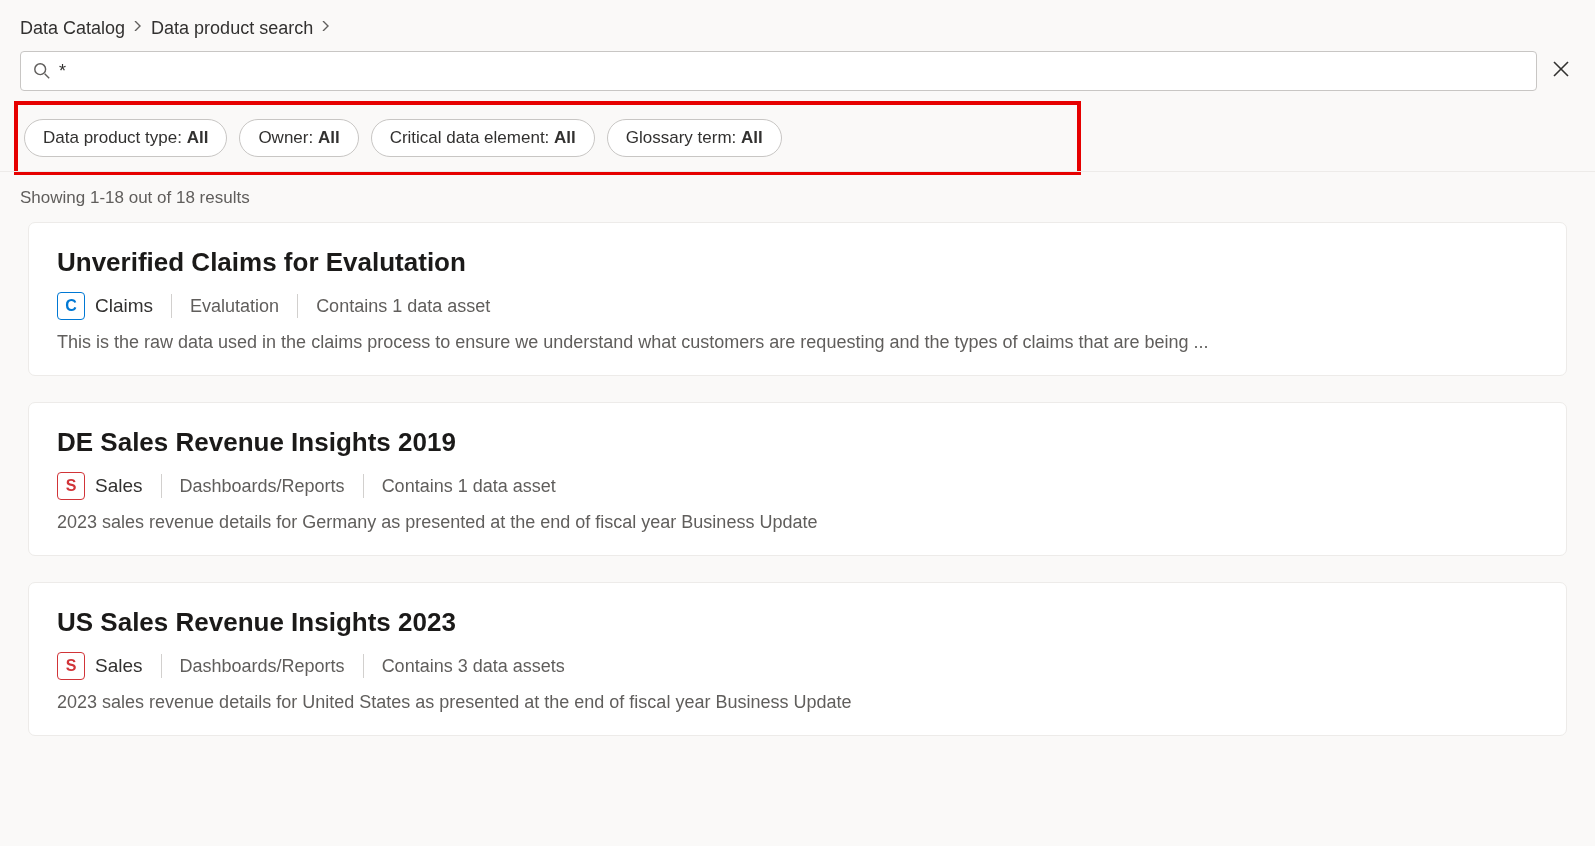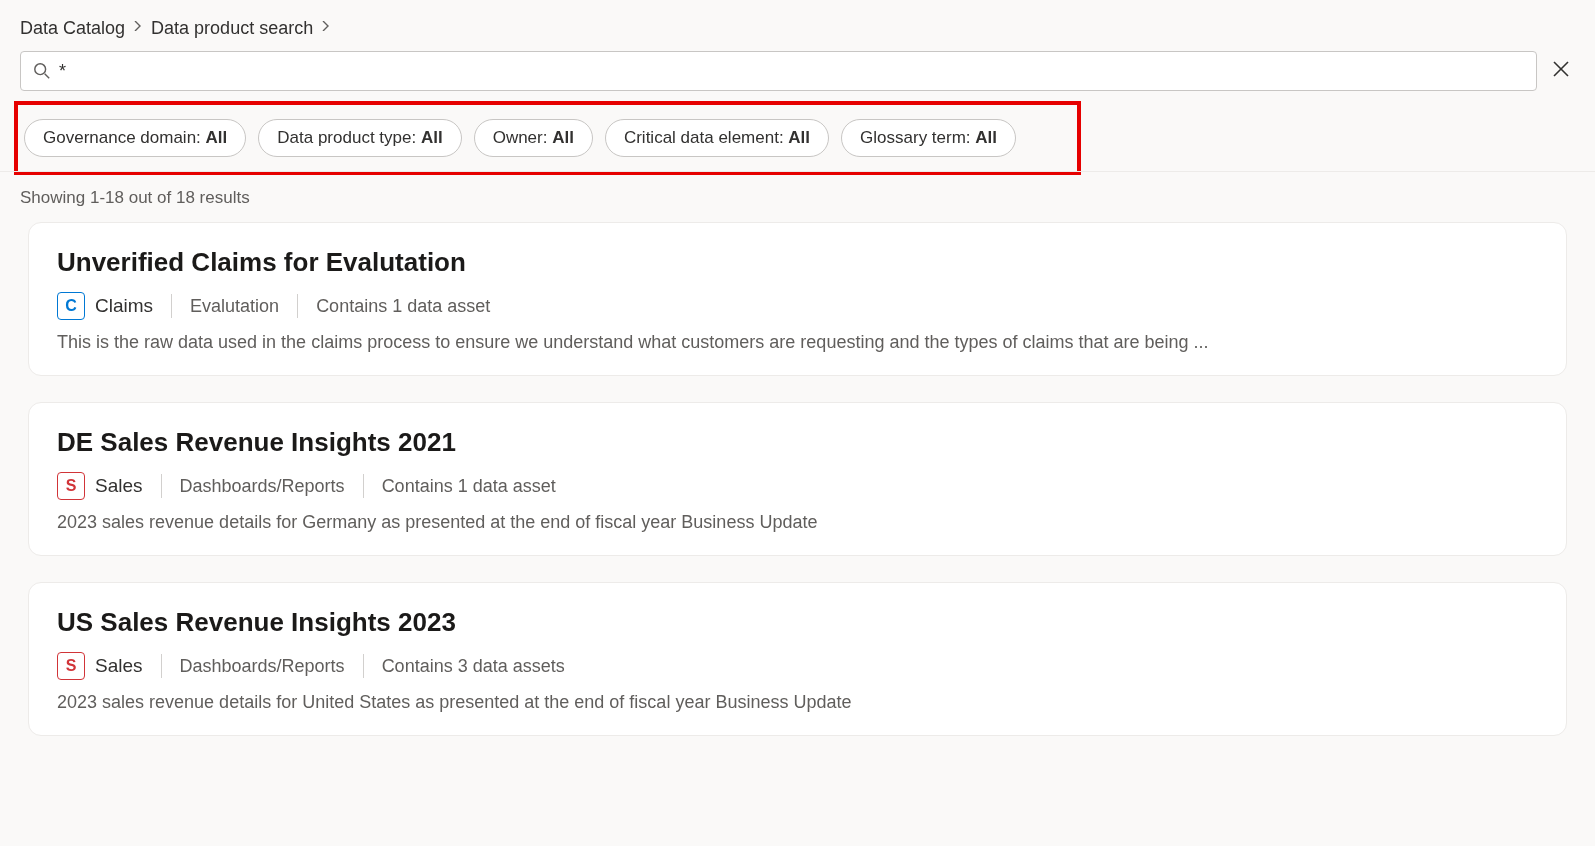--- a/index.html
+++ b/index.html
@@ -77,21 +77,21 @@
   }
   .results-count {
     padding: 16px 20px 14px 20px;
     font-size: 17px;
     color: #605e5c;
   }
   .results { padding: 0 28px 28px 28px; display: flex; flex-direction: column; gap: 26px; }
   .card {
     background: #fff;
     border: 1px solid #edebe9;
-    border-radius: 13px;
+    border-radius: 7px;
     padding: 24px 28px 22px 28px;
   }
   .card-title {
     font-size: 26px;
     font-weight: 600;
     color: #1b1a19;
     margin-bottom: 14px;
   }
   .card-meta {
     display: flex;
@@ -157,21 +157,20 @@
       <span>
         <svg width="18" height="18" viewBox="0 0 18 18">
             <line x1="2" y1="2" x2="16" y2="16" stroke="#323130" stroke-width="1.6"></line>
             <line x1="16" y1="2" x2="2" y2="16" stroke="#323130" stroke-width="1.6"></line>
           </svg>
       </span>
     </div>
   </div>
 
   <div class="filters-highlight" id="filters-bar">
-      <div class="filter-pill"><span>Governance domain: </span><span class="bold">All</span></div>
       <div class="filter-pill"><span>Data product type: </span><span class="bold">All</span></div>
       <div class="filter-pill"><span>Owner: </span><span class="bold">All</span></div>
       <div class="filter-pill"><span>Critical data element: </span><span class="bold">All</span></div>
       <div class="filter-pill"><span>Glossary term: </span><span class="bold">All</span></div>
     </div>
 
   <div class="divider"></div>
 
   <div class="results-count">Showing 1-18 out of 18 results</div>
 
@@ -184,21 +183,21 @@
             <span class="domain-name">Claims</span>
           </div>
           <div class="meta-sep"></div>
           <span>Evalutation</span>
           <div class="meta-sep"></div>
           <span>Contains 1 data asset</span>
         </div>
         <div class="card-desc">This is the raw data used in the claims process to ensure we understand what customers are requesting and the types of claims that are being ...</div>
       </div>
       <div class="card">
-        <div class="card-title">DE Sales Revenue Insights 2021</div>
+        <div class="card-title">DE Sales Revenue Insights 2019</div>
         <div class="card-meta">
           <div class="domain-chip">
             <div class="domain-badge" style="border: 1.5px solid rgb(209, 52, 56); color: rgb(209, 52, 56);">S</div>
             <span class="domain-name">Sales</span>
           </div>
           <div class="meta-sep"></div>
           <span>Dashboards/Reports</span>
           <div class="meta-sep"></div>
           <span>Contains 1 data asset</span>
         </div>

